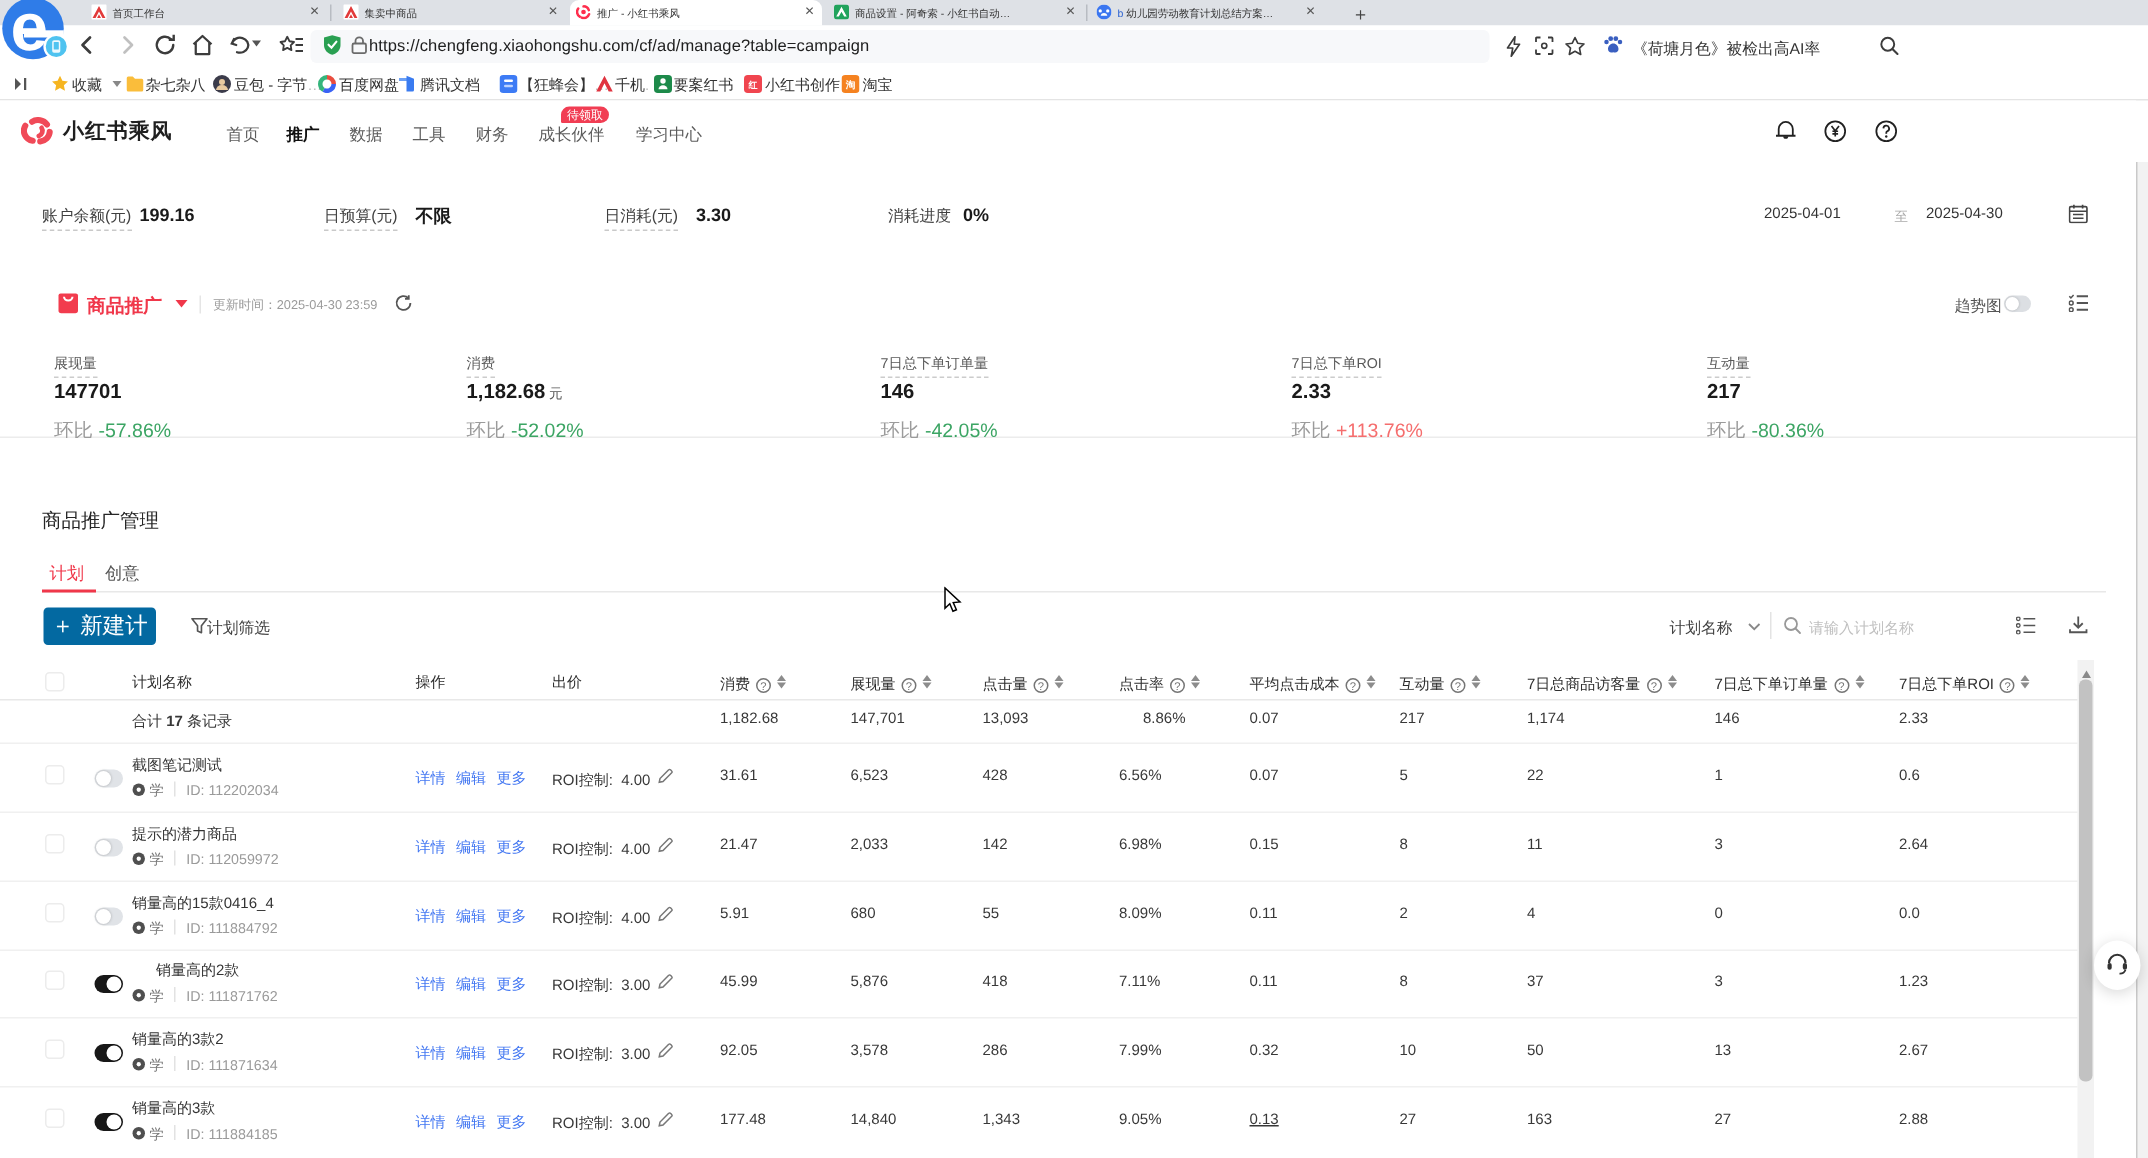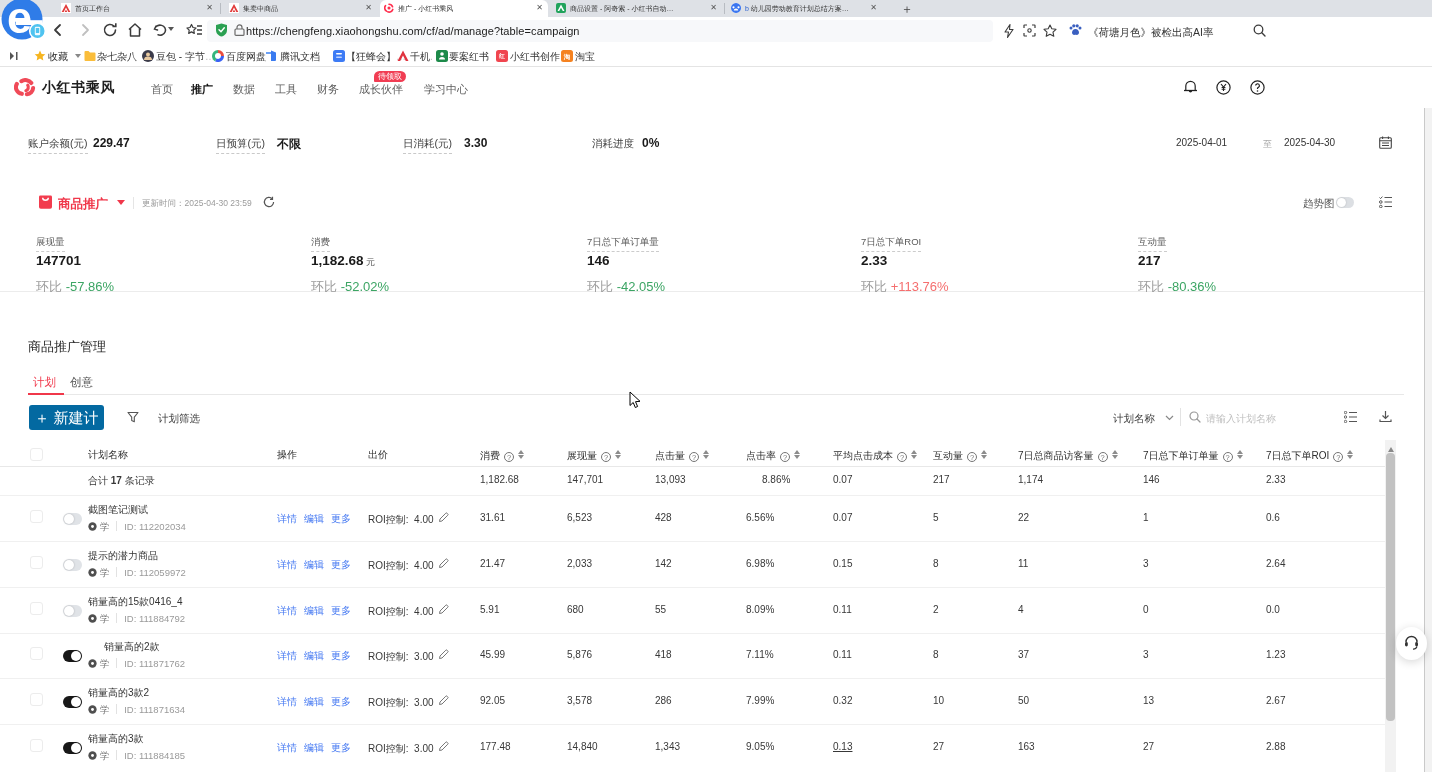--- a/index.html
+++ b/index.html
@@ -237,21 +237,21 @@
     <path d="M5.6 5.6 a1.9 1.9 0 1 1 2.7 1.8 c-.5.2-.8.6-.8 1.2 v.5" stroke="#222" stroke-width="1.2" fill="none"></path>
     <circle cx="7.5" cy="11" r="0.8" fill="#222"></circle>
   </svg>
 
 <div class="abs" id="statsbar" style="left:0;top:120px;width:1424px;height:46px;background:#fff;"></div>
 <style>
  .slab{position:absolute;top:137px;font-size:10.5px;color:#404040;border-bottom:1px dashed #c9c9c9;padding-bottom:2px;}
  .sval{position:absolute;top:136px;font-size:12px;font-weight:bold;color:#1a1a1a;}
 </style>
 <div class="slab" style="left:28px;">账户余额(元)</div>
-<div class="sval" style="left:93px;">229.47</div>
+<div class="sval" style="left:93px;">199.16</div>
 <div class="slab" style="left:216px;">日预算(元)</div>
 <div class="sval" style="left:277px;">不限</div>
 <div class="slab" style="left:403px;">日消耗(元)</div>
 <div class="sval" style="left:464px;">3.30</div>
 <div class="slab" style="left:592px;border-bottom:none;">消耗进度</div>
 <div class="sval" style="left:642px;">0%</div>
 <div class="abs" style="left:1176px;top:137px;font-size:10px;color:#333;">2025-04-01</div>
 <div class="abs" style="left:1263px;top:138px;font-size:9px;color:#aaa;">至</div>
 <div class="abs" style="left:1284px;top:137px;font-size:10px;color:#333;">2025-04-30</div>
 <svg class="abs" style="left:1379px;top:136px;" width="13" height="13" viewBox="0 0 13 13">
@@ -308,21 +308,21 @@
 <div class="abs" id="mgmt" style="left:0;top:292px;width:1424px;height:480px;background:#fff;"></div>
 <div class="abs" style="left:28px;top:338px;font-size:13px;color:#262626;">商品推广管理</div>
 <div class="abs" style="left:28px;top:394px;width:1376px;height:1px;background:#e8e8e8;"></div>
 <div class="abs" style="left:33px;top:375px;font-size:11.5px;color:#f0374a;">计划</div>
 <div class="abs" style="left:28px;top:393px;width:36px;height:2px;background:#f0374a;"></div>
 <div class="abs" style="left:70px;top:375px;font-size:11.5px;color:#555;">创意</div>
 <div class="abs" style="left:29px;top:405px;width:75px;height:25px;background:#0369a1;border-radius:3px;color:#fff;font-size:15px;text-align:center;line-height:25px;">＋ 新建计划</div>
 <svg class="abs" style="left:127px;top:411px;" width="12" height="12" viewBox="0 0 12 12">
     <path d="M1 1.5 H11 L7.3 6.2 V10.8 L4.7 9.6 V6.2 Z" fill="none" stroke="#555" stroke-width="1.1" stroke-linejoin="round"></path>
   </svg>
-<div class="abs" style="left:158px;top:412px;font-size:10.5px;color:#404040;text-align:center;">计划筛选</div>
+<div class="abs" style="left:138px;top:412px;font-size:10.5px;color:#404040;text-align:center;">计划筛选</div>
 <div class="abs" style="left:1113px;top:412px;font-size:10.5px;color:#404040;">计划名称</div>
 <svg class="abs" style="left:1165px;top:415px;" width="9" height="6" viewBox="0 0 9 6">
     <path d="M1 1 L4.5 4.5 L8 1" stroke="#888" stroke-width="1.2" fill="none"></path>
   </svg>
 <div class="abs" style="left:1180px;top:408px;width:1px;height:18px;background:#e3e3e3;"></div>
 <svg class="abs" style="left:1189px;top:411px;" width="12" height="12" viewBox="0 0 12 12">
     <circle cx="5" cy="5" r="4" fill="none" stroke="#999" stroke-width="1.2"></circle>
     <path d="M8 8 L11 11" stroke="#999" stroke-width="1.2" stroke-linecap="round"></path>
   </svg>
 <div class="abs" style="left:1206px;top:412px;font-size:10px;color:#c0c0c0;">请输入计划名称</div>

